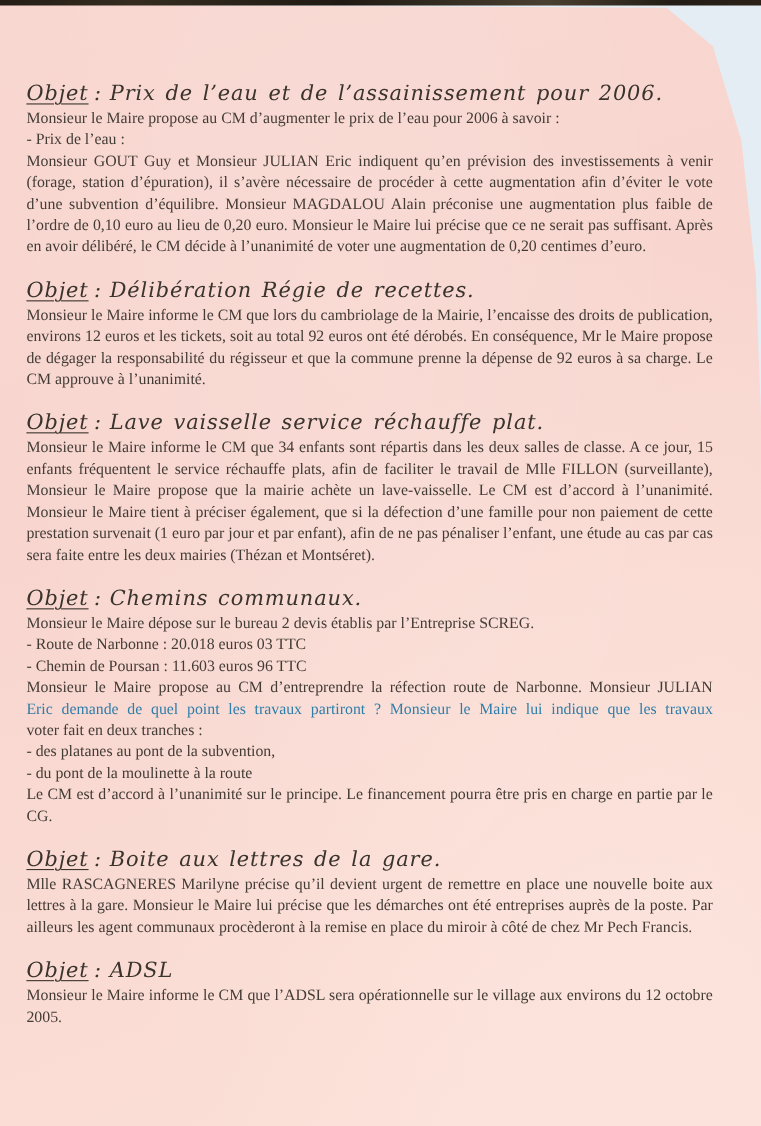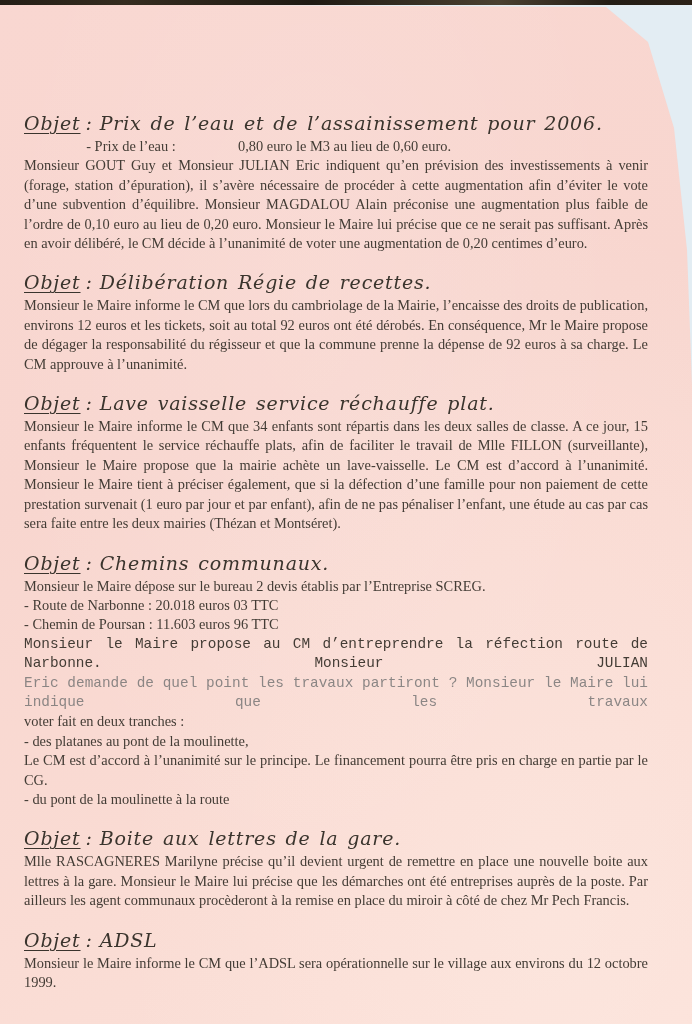--- a/index.html
+++ b/index.html
@@ -31,21 +31,21 @@
       radial-gradient(ellipse at 45% 30%, rgba(255,255,255,0.10), rgba(0,0,0,0) 60%),
       radial-gradient(ellipse at 80% 90%, rgba(255,240,232,0.35), rgba(0,0,0,0) 55%),
       linear-gradient(160deg, #f9d7d1 0%, #f8d6cf 40%, #fadcd4 75%, #fbe0d8 100%);
     clip-path: polygon(0px 4px, 606px 7px, 648px 42px, 674px 128px, 687px 250px, 692px 385px, 692px 1024px, 0px 1024px);
     filter: drop-shadow(1px 0 2px rgba(110,100,95,0.35));
   }
   .content {
     position: absolute;
     top: 0; left: 0;
     width: 692px; height: 760px;
-    padding: 112px 44px 0 24px;
+    padding: 74px 44px 0 24px;
     color: #3f3933;
     z-index: 2;
     border-radius: 22px;
   }
   .section { margin: 0 0 18px 0; }
   .objet {
     margin: 0 0 3px 0;
     font-family: "DejaVu Serif", serif;
     font-style: italic;
     font-weight: 500;
@@ -61,78 +61,77 @@
   }
   .obj-sep { margin: 0 7px 0 5px; }
   .body-text {
     font-size: 14.4px;
     line-height: 19.4px;
     margin: 0;
     color: #433c35;
   }
   .just { text-align: justify; }
   .tab-row { display: flex; }
-  .tab-label { width: 214px; flex: 0 0 214px; text-align: center; }
+  .tab-label { width: 214px; flex: 0 0 214px; }
   .tab-value { flex: 1; }
   
   .line-just {
     display: block;
     text-align: justify;
     text-align-last: justify;
-    font-family: Liberation Mono, monospace;
   }
   .faded {
-    color: #737373;
+    color: #0369a1;
     opacity: 0.82;
     filter: blur(0.35px);
   }
 </style>
 </head>
 <body>
 
 <div class="scan-frame">
   <div class="top-strip"></div>
   <div class="paper"></div>
 
   <div class="content">
 
     <div class="section">
       <h2 class="objet"><span class="obj-label">Objet</span><span class="obj-sep">:</span><span class="obj-title">Prix de l’eau et de l’assainissement pour 2006.</span></h2>
+      <p class="body-text">Monsieur le Maire propose au CM d’augmenter le prix de l’eau pour 2006 à savoir :</p>
       <div class="body-text tab-row">
         <span class="tab-label">- Prix de l’eau :</span>
-        <span class="tab-value">0,80 euro le M3 au lieu de 0,60 euro.</span>
       </div>
       <p class="body-text just">Monsieur GOUT Guy et Monsieur JULIAN Eric indiquent qu’en prévision des investissements à venir (forage, station d’épuration), il s’avère nécessaire de procéder à cette augmentation afin d’éviter le vote d’une subvention d’équilibre. Monsieur MAGDALOU Alain préconise une augmentation plus faible de l’ordre de 0,10 euro au lieu de 0,20 euro. Monsieur le Maire lui précise que ce ne serait pas suffisant.  Après en avoir délibéré, le CM décide à l’unanimité de voter une augmentation de 0,20 centimes d’euro.</p>
     </div>
 
     <div class="section">
       <h2 class="objet"><span class="obj-label">Objet</span><span class="obj-sep">:</span><span class="obj-title">Délibération Régie de recettes.</span></h2>
       <p class="body-text just">Monsieur le Maire informe le CM que lors du cambriolage de la Mairie, l’encaisse des droits de publication, environs 12 euros et les tickets, soit au total 92 euros ont été dérobés. En conséquence, Mr le Maire propose de dégager la responsabilité du régisseur et que la commune prenne la dépense de 92 euros à sa charge. Le CM approuve à l’unanimité.</p>
     </div>
 
     <div class="section">
       <h2 class="objet"><span class="obj-label">Objet</span><span class="obj-sep">:</span><span class="obj-title">Lave vaisselle service réchauffe plat.</span></h2>
       <p class="body-text just">Monsieur le Maire informe le CM que 34 enfants sont répartis dans les deux salles de classe. A ce jour, 15 enfants fréquentent le service réchauffe plats, afin de faciliter le travail de Mlle FILLON (surveillante), Monsieur le Maire propose que la mairie achète un lave-vaisselle. Le CM est d’accord à l’unanimité. Monsieur le Maire tient à préciser également, que si la défection d’une famille pour non paiement de cette prestation survenait (1 euro par jour et par enfant), afin de ne pas pénaliser l’enfant, une étude au cas par cas sera faite entre les deux mairies (Thézan et Montséret).</p>
     </div>
 
     <div class="section">
       <h2 class="objet"><span class="obj-label">Objet</span><span class="obj-sep">:</span><span class="obj-title">Chemins communaux.</span></h2>
       <p class="body-text">Monsieur le Maire dépose sur le bureau 2 devis établis par l’Entreprise SCREG.</p>
       <p class="body-text">- Route de Narbonne : 20.018 euros 03 TTC</p>
       <p class="body-text">- Chemin de Poursan : 11.603 euros 96 TTC</p>
       <p class="body-text"><span class="line-just">Monsieur le Maire propose au CM d’entreprendre la réfection route de Narbonne. Monsieur JULIAN</span><span class="line-just faded">Eric demande de quel point les travaux partiront ? Monsieur le Maire lui indique que les travaux</span><span>voter fait en deux tranches :</span></p>
-      <p class="body-text">- des platanes au pont de la moulinette,</p>
+      <p class="body-text">- des platanes au pont de la subvention,</p>
+      <p class="body-text">- du pont de la moulinette à la route</p>
       <p class="body-text just">Le CM est d’accord à l’unanimité sur le principe. Le financement pourra être pris en charge en partie par le CG.</p>
-      <p class="body-text">- du pont de la moulinette à la route</p>
     </div>
 
     <div class="section">
       <h2 class="objet"><span class="obj-label">Objet</span><span class="obj-sep">:</span><span class="obj-title">Boite aux lettres de la gare.</span></h2>
       <p class="body-text just">Mlle RASCAGNERES Marilyne précise qu’il devient urgent de remettre en place une nouvelle boite aux lettres à la gare. Monsieur le Maire lui précise que les démarches ont été entreprises auprès de la poste. Par ailleurs les agent communaux procèderont à la remise en place du miroir à côté de chez Mr Pech Francis.</p>
     </div>
 
     <div class="section">
       <h2 class="objet"><span class="obj-label">Objet</span><span class="obj-sep">:</span><span class="obj-title">ADSL</span></h2>
-      <p class="body-text just">Monsieur le Maire informe le CM que l’ADSL sera opérationnelle sur le village aux environs du 12 octobre 1999.</p>
+      <p class="body-text just">Monsieur le Maire informe le CM que l’ADSL sera opérationnelle sur le village aux environs du 12 octobre 2005.</p>
     </div>
 
   </div>
 </div>
 
 </body></html>

